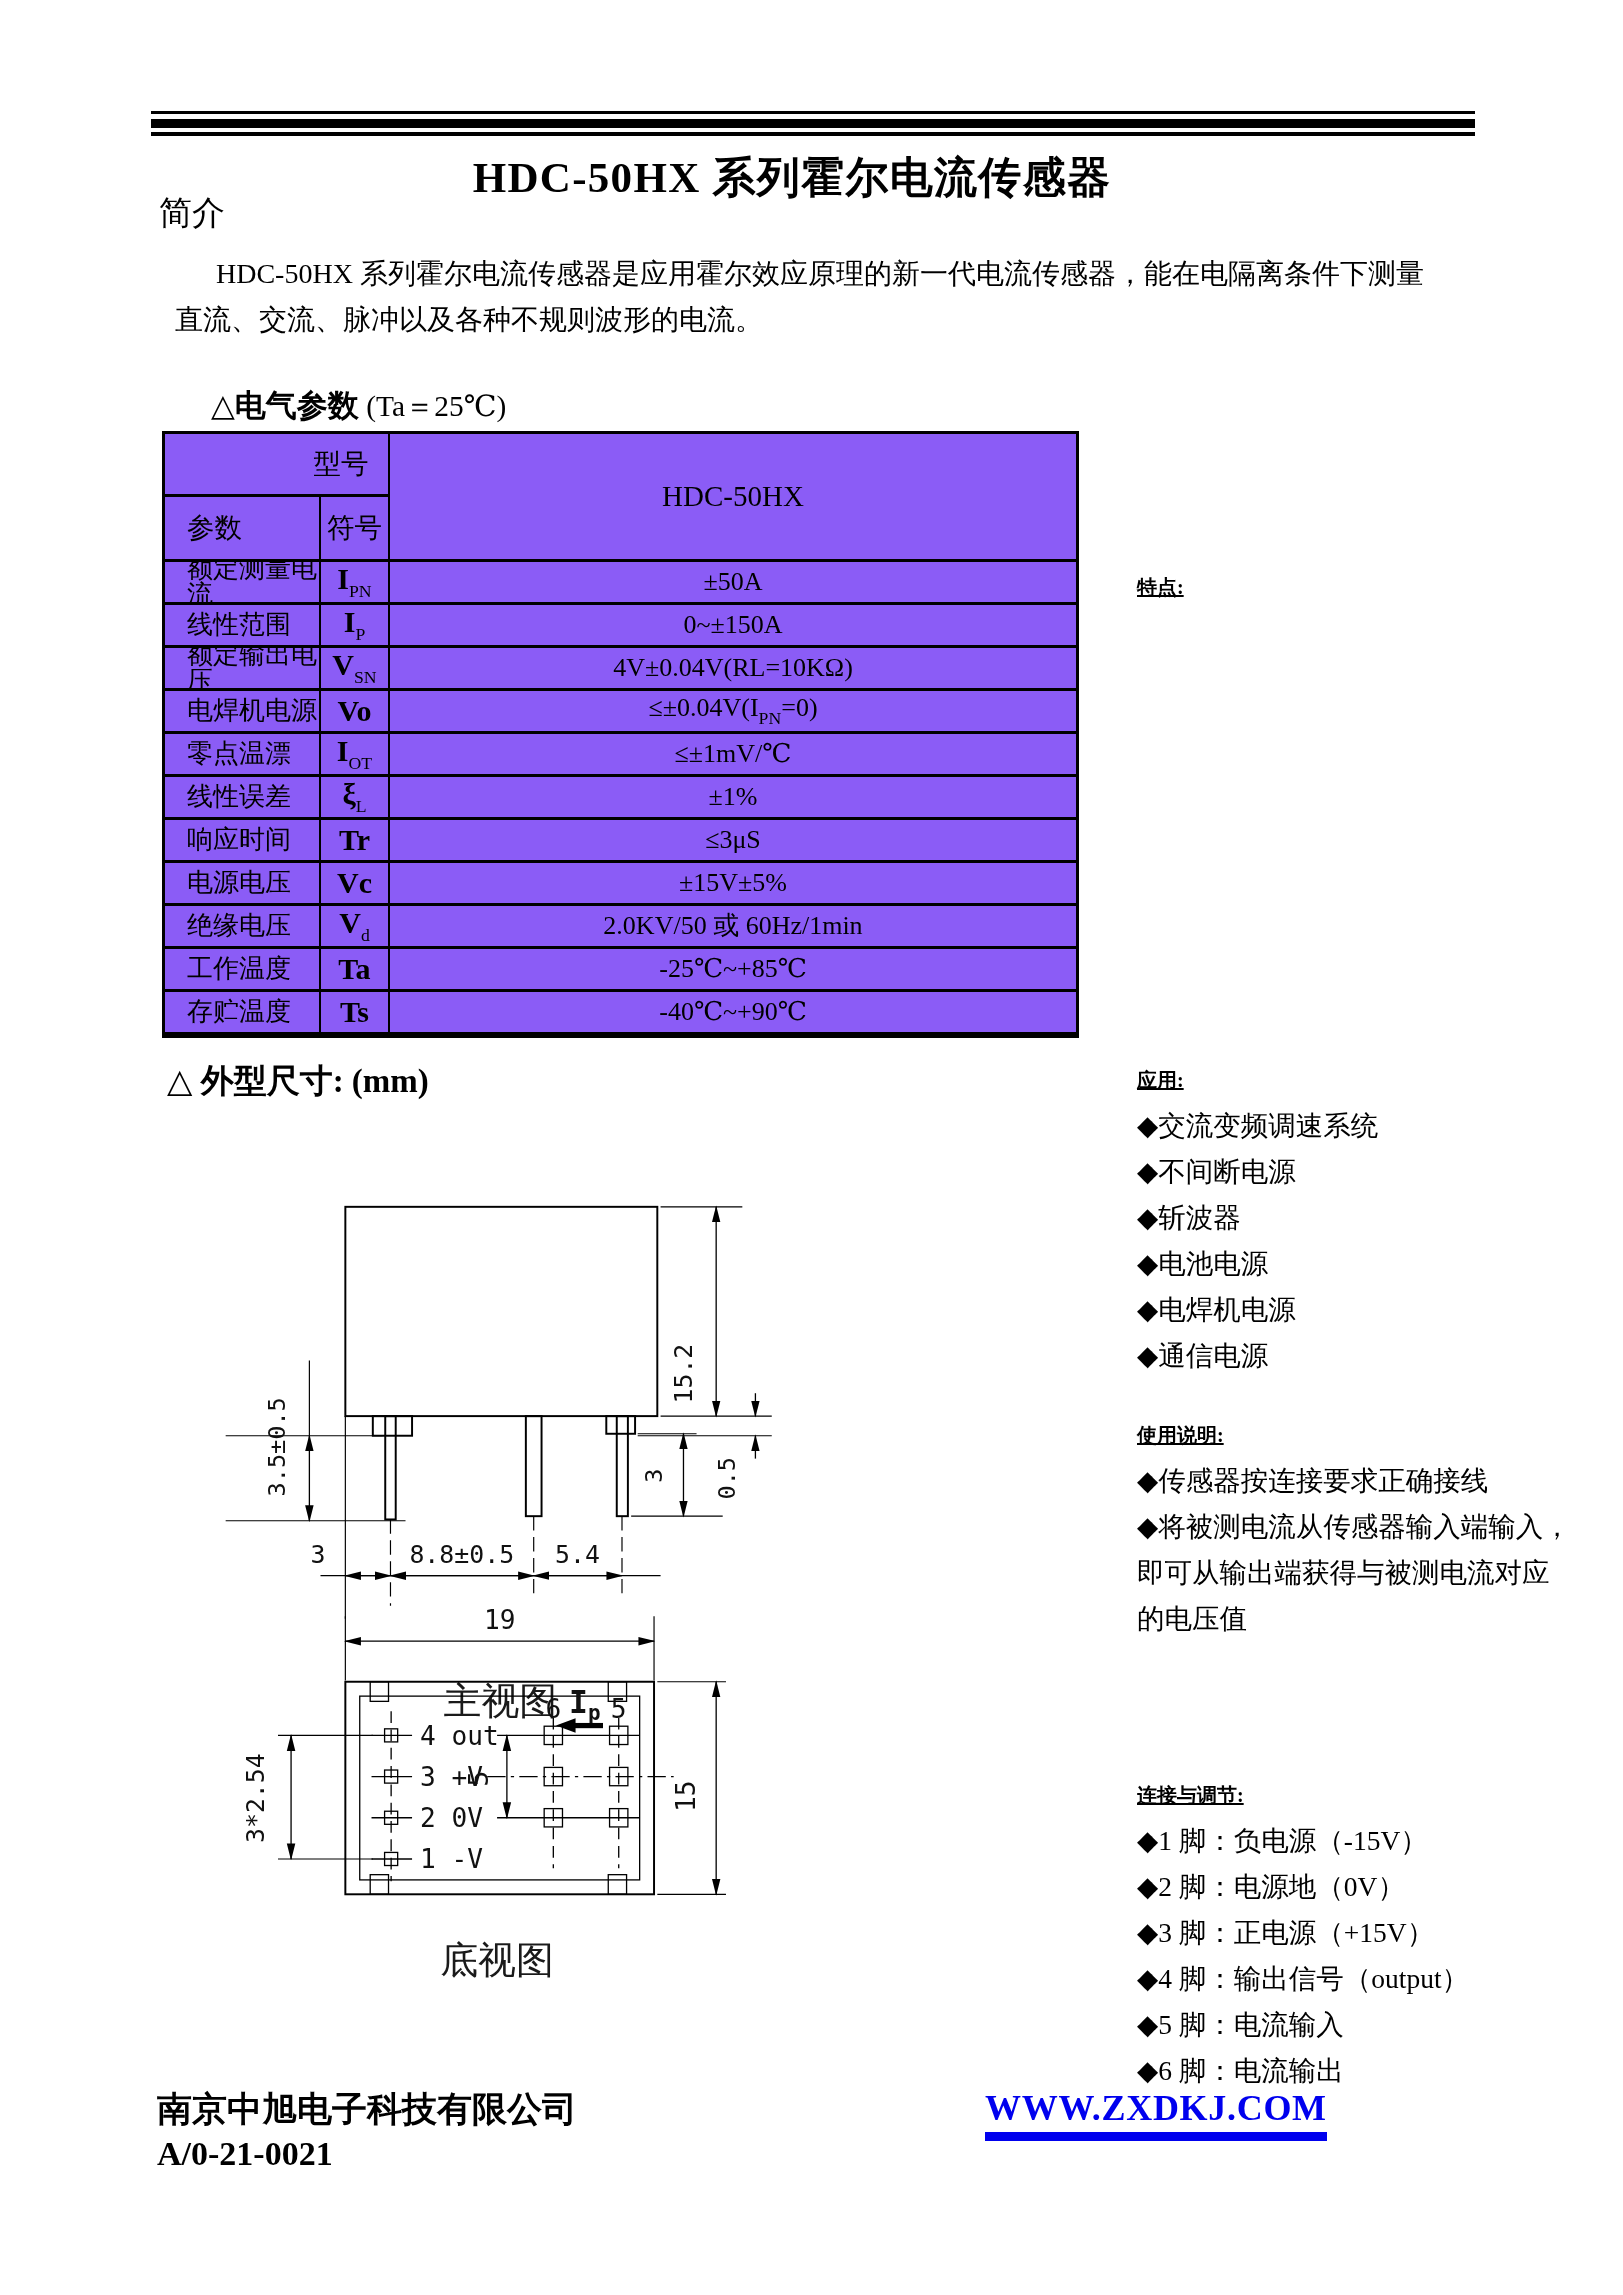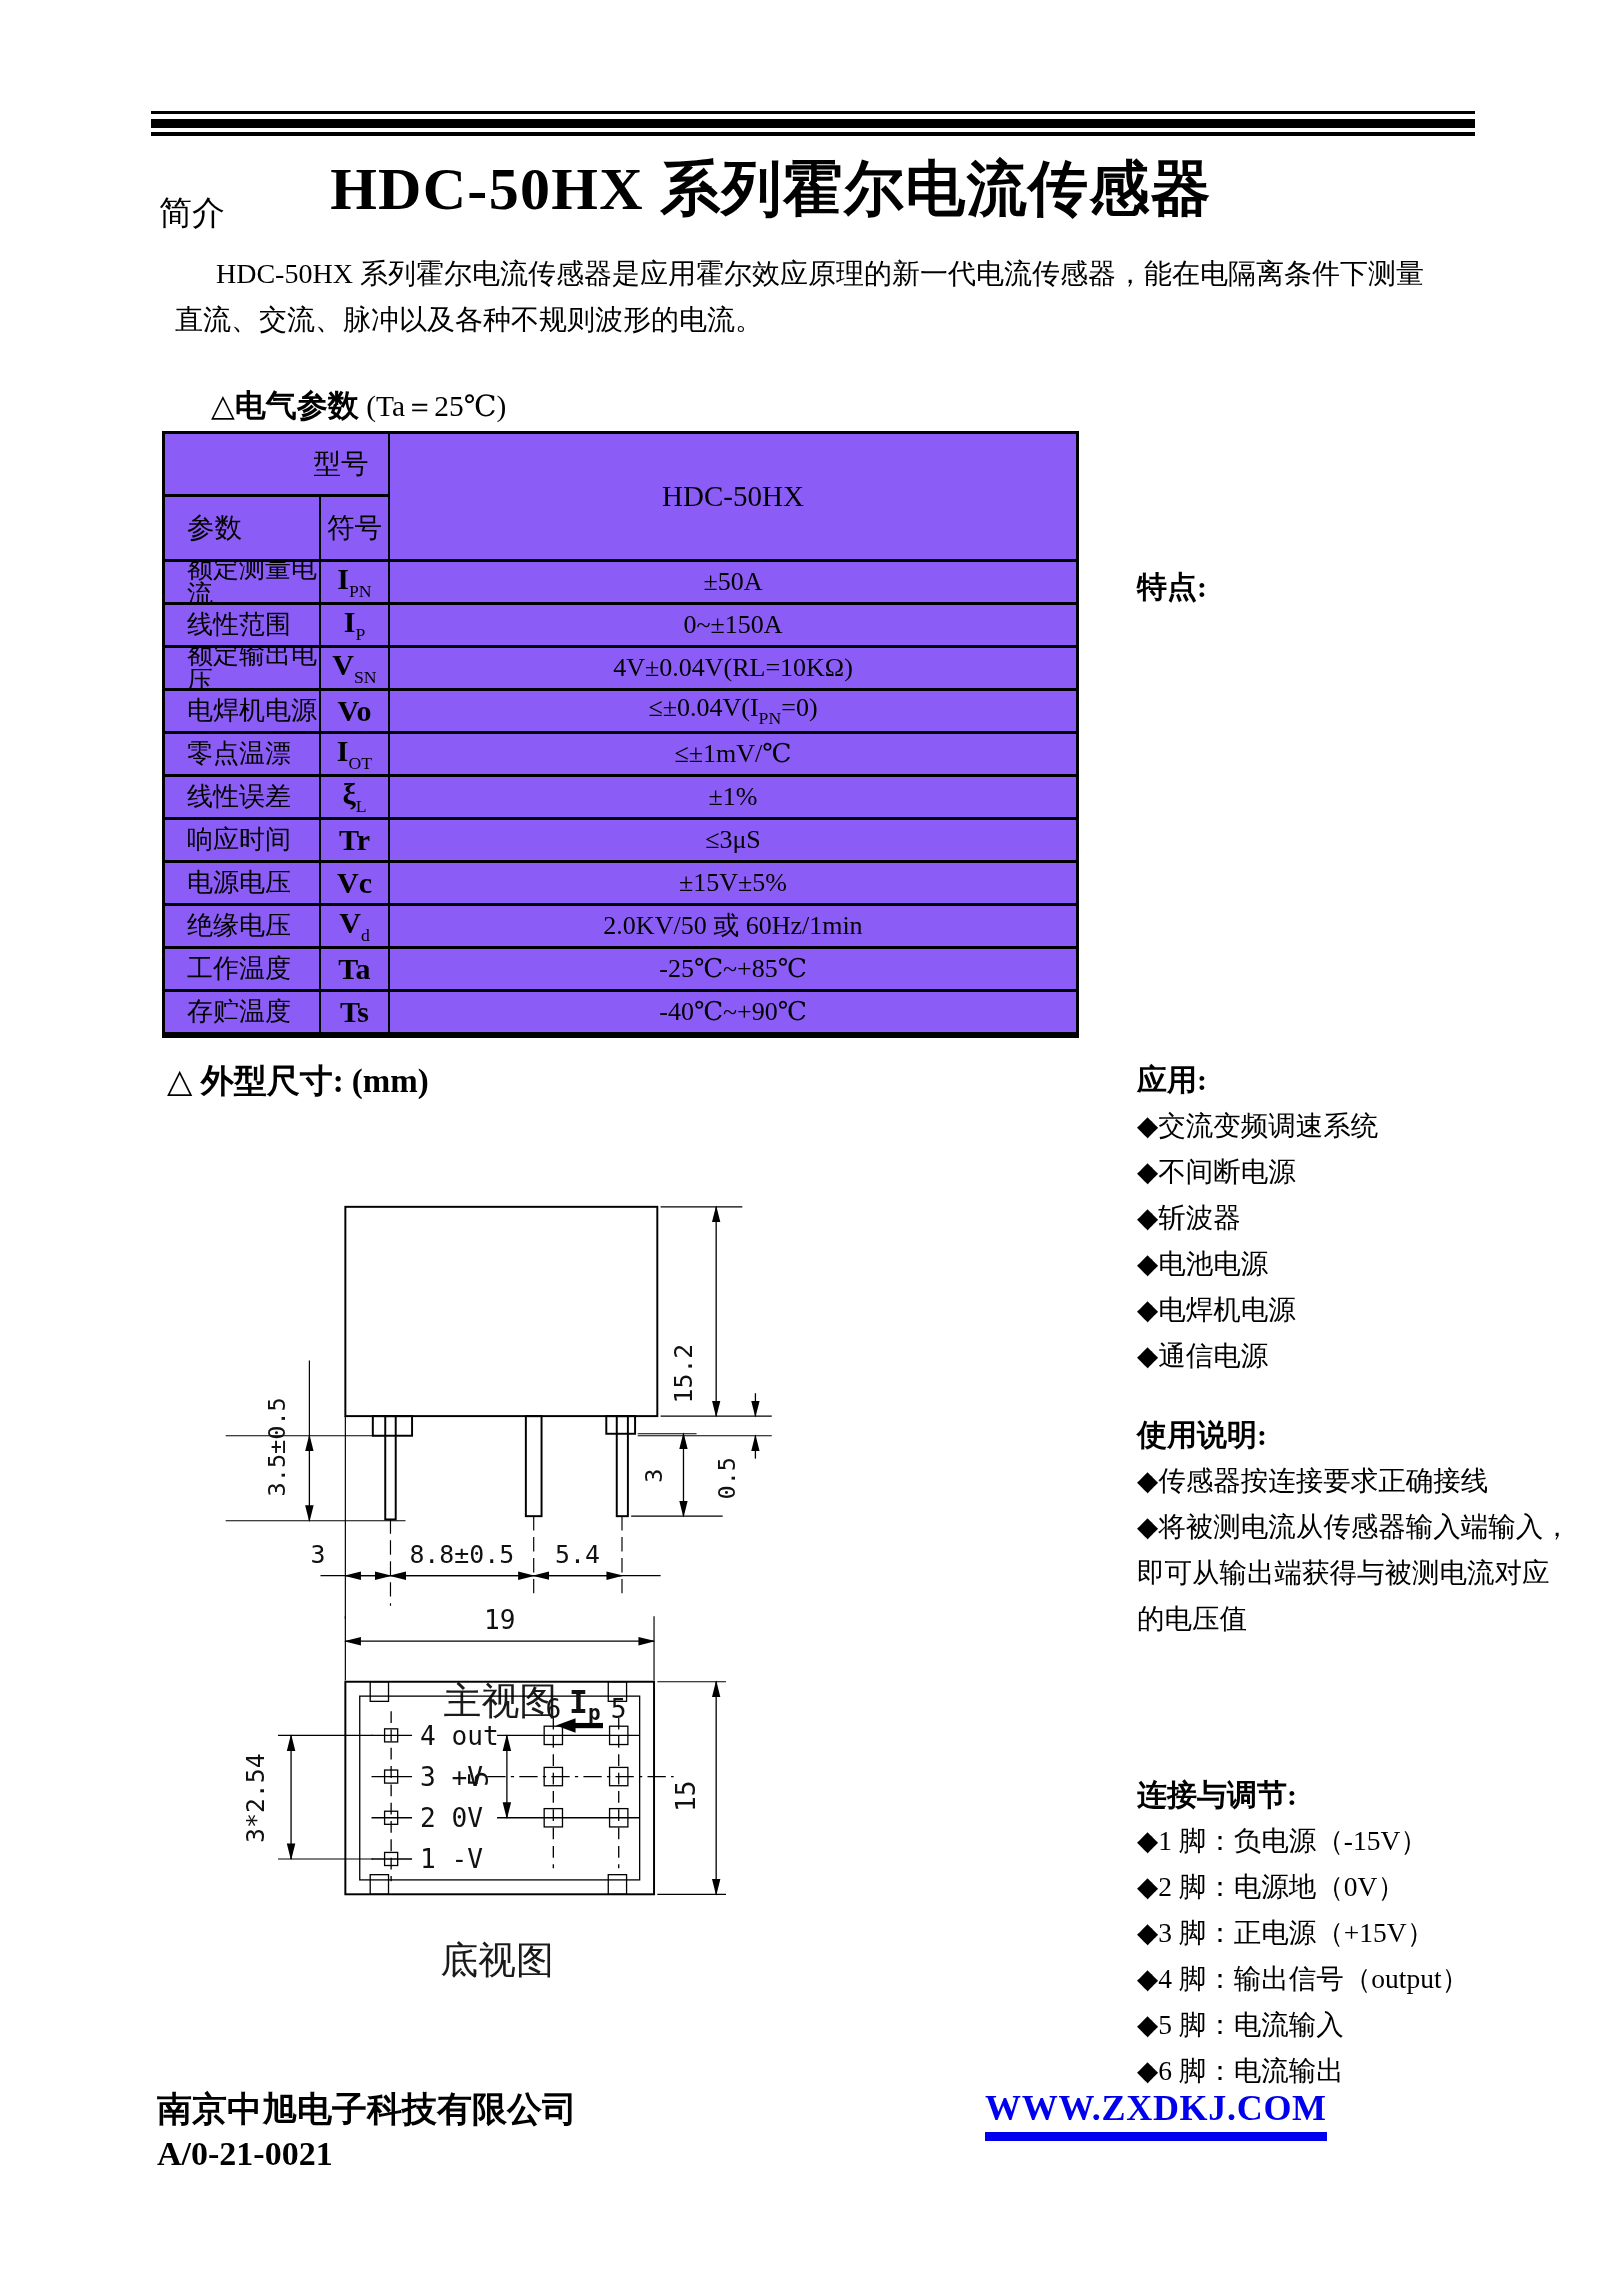--- a/index.html
+++ b/index.html
@@ -7,21 +7,21 @@
     position:relative;width:1623px;height:2295px;background:#ffffff;
     font-family:"Liberation Serif","DejaVu Serif",serif;color:#000;overflow:hidden;
   }
   .abs{position:absolute;text-align:center;}
   
   .rule{position:absolute;left:151px;width:1324px;background:#000;}
   #rule1{top:111px;height:3.3px;}
   #rule2{top:119px;height:9.2px;}
   #rule3{top:132px;height:3.9px;}
   
-  #doc-title{left:215px;top:149px;width:1112px;text-align:center;font-size:60px;font-weight:bold;letter-spacing:1.3px;white-space:nowrap;}
+  #doc-title{left:236px;top:149px;width:1112px;text-align:center;font-size:43px;font-weight:bold;letter-spacing:1.3px;white-space:nowrap;}
   #intro-label{left:159px;top:191px;font-size:33px;}
   .intro-line{font-size:28px;white-space:nowrap;}
   #intro-line1{left:216px;top:255px;}
   #intro-line2{left:175px;top:301px;}
   
   #params-heading{left:211px;top:385px;font-size:31px;white-space:nowrap;}
   #params-heading .h-bold{font-weight:bold;}
   #params-heading .h-note{font-weight:normal;font-size:29.4px;}
   
   #ptable{
@@ -40,21 +40,21 @@
   #cell-param-label{grid-column:1;grid-row:2;font-size:27.5px;}
   #cell-symbol-label{grid-column:2;grid-row:2;font-size:27.5px;}
   #cell-model-value{grid-column:3;grid-row:1/3;font-size:29px;}
   .sym{font-size:30px;font-weight:bold;}
   .sub{font-size:17.7px;vertical-align:-7.9px;}
   .valtxt{font-size:26px;}
   
   #dims-heading{left:167px;top:1059px;font-size:33px;font-weight:bold;white-space:nowrap;}
   
   .sb-sec{position:absolute;left:1137px;width:419px;}
-  .sb-head{font-size:30px;font-weight:bold;height:46px;line-height:46px;white-space:nowrap;}
+  .sb-head{font-size:20px;font-weight:bold;height:46px;line-height:46px;white-space:nowrap;text-decoration:underline;}
   .sb-line{font-size:27.5px;height:46px;line-height:46px;white-space:nowrap;}
   #sec-features{top:564px;}
   #sec-apps{top:1057px;}
   #sec-usage{top:1412px;}
   #sec-conn{top:1772px;}
   #sec-conn .sb-line{height:46px;line-height:46px;}
   
   svg{position:absolute;}
   svg text{font-family:"DejaVu Sans Mono","Liberation Mono",monospace;fill:#111;stroke:none;}
   .view-label{font-family:"Liberation Serif","DejaVu Serif",serif;font-size:58px;fill:#1a1a1a;}

